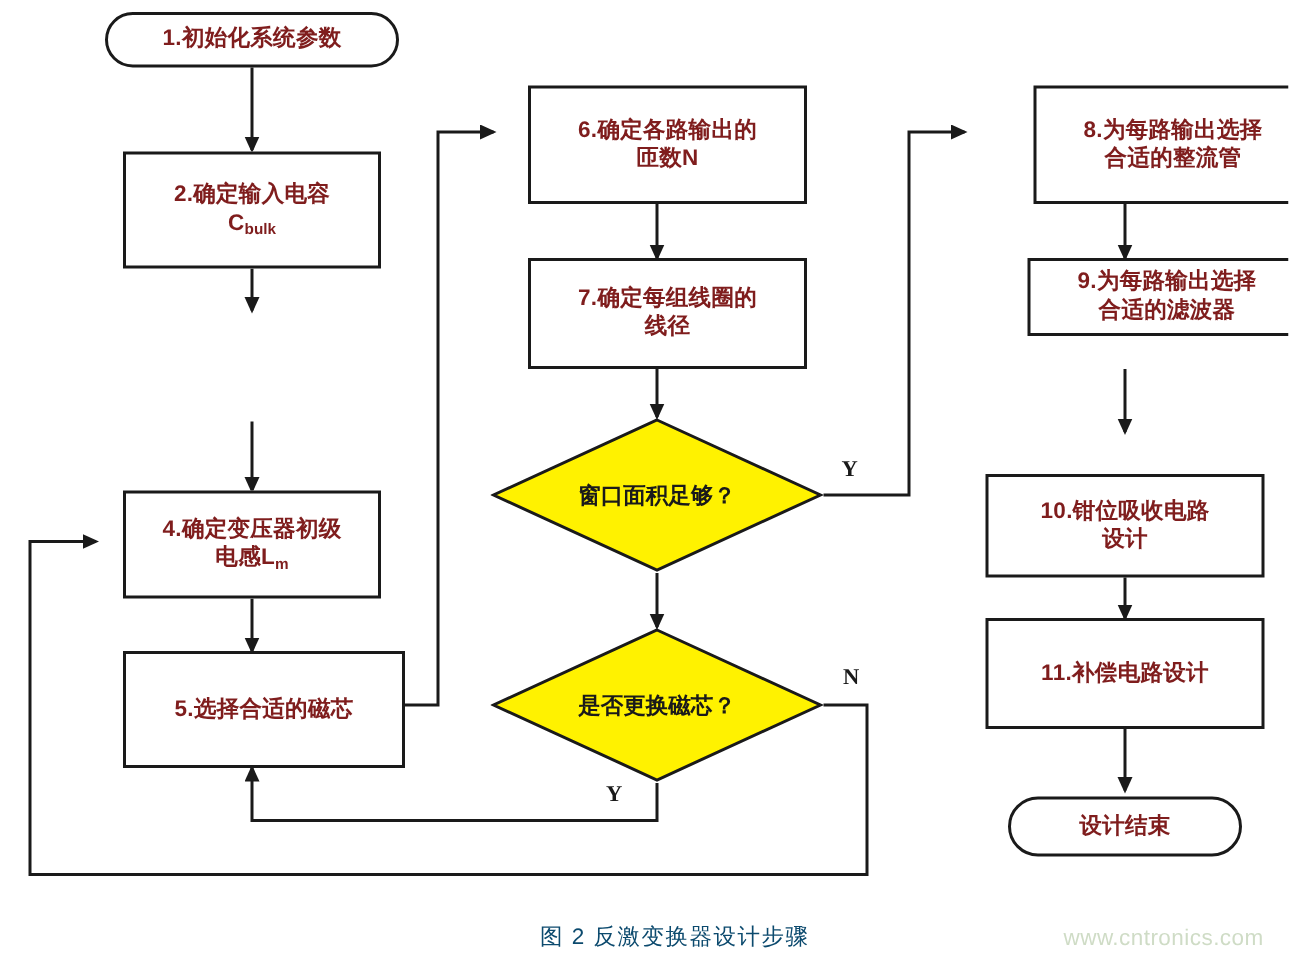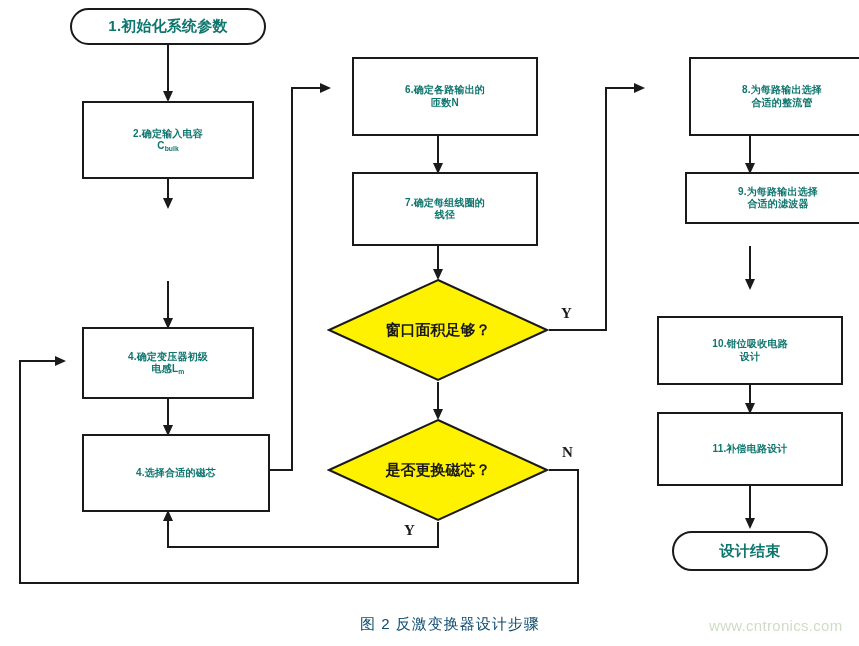--- a/index.html
+++ b/index.html
@@ -26,29 +26,29 @@
     height: 646px;
     pointer-events: none;
   }
   .node {
     position: absolute;
     box-sizing: border-box;
     display: flex;
     align-items: center;
     justify-content: center;
     text-align: center;
-    color: #0f766e;
+    color: #7f1d1d;
     font-weight: bold;
     letter-spacing: 0.2px;
     line-height: 1.25;
   }
   .node.process {
     border: 2px solid #1a1a1a;
     background: #ffffff;
-    font-size: 10px;
+    font-size: 15px;
     padding: 19px 4px;
   }
   .node.terminal {
     border: 2px solid #1a1a1a;
     border-radius: 22px;
     background: #ffffff;
     font-size: 15px;
   }
   .node .lbl {
     display: block;
@@ -165,21 +165,21 @@
 
 
   <div class="node process" style="left:82px; top:327px; width:172px; height:72px;">
     <span>
       <span>4.确定变压器初级</span><br>
       <span>电感L</span><sub>m</sub>
     </span>
   </div>
 
   <div class="node process" style="left:82px; top:434px; width:188px; height:78px;">
-    <span class="lbl">4.选择合适的磁芯</span>
+    <span class="lbl">5.选择合适的磁芯</span>
   </div>
 
   <div class="node process" style="left:352px; top:57px; width:186px; height:79px;">
     <span class="lbl">6.确定各路输出的
 匝数N</span>
   </div>
 
   <div class="node process" style="left:352px; top:172px; width:186px; height:74px;">
     <span class="lbl">7.确定每组线圈的
 线径</span>

